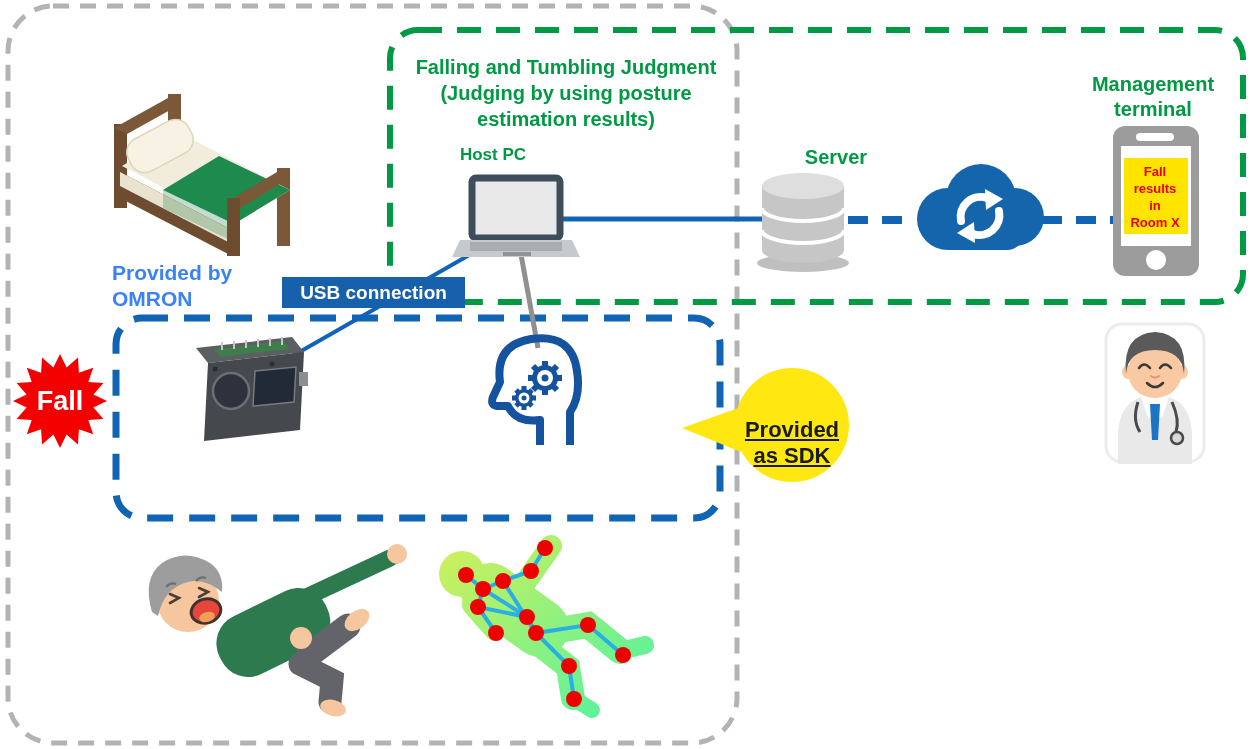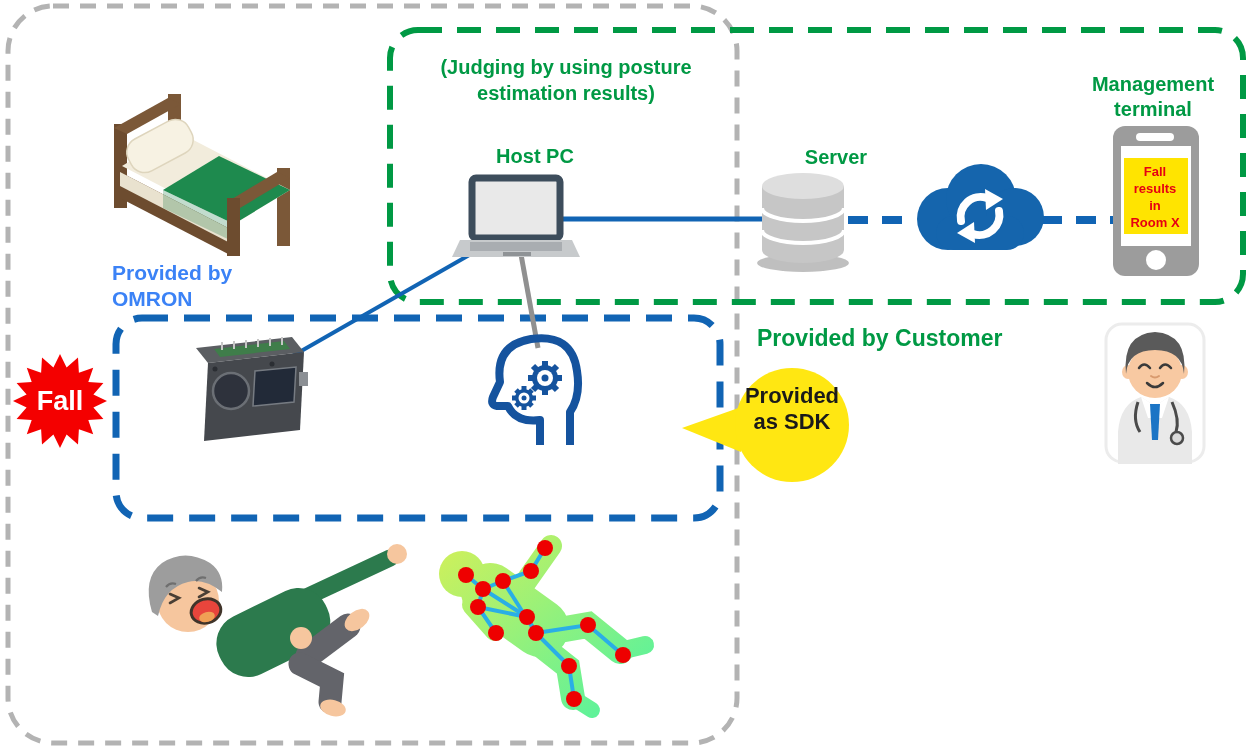--- a/index.html
+++ b/index.html
@@ -10,26 +10,26 @@
   .center{text-align:center;}
   .green{color:#009944;}
   .blue{color:#3b82f6;}
   .black{color:#1a1a1a;}
   .red{color:#e60012;}
   .line{display:block;}
   .usb-box{position:absolute;left:282px;top:277px;width:183px;height:31px;
            background:#1760ac;color:#fff;font-weight:700;font-size:19px;
            line-height:31px;text-align:center;z-index:2;}
   .title-block{left:393px;top:54px;width:346px;font-size:20px;line-height:26px;}
-  .hostpc{left:474px;top:145px;width:122px;font-size:20px;}
+  .hostpc{left:432px;top:145px;width:122px;font-size:17px;}
   .serverlbl{left:776px;top:146px;width:120px;font-size:20px;}
   .mgmt{left:1080px;top:72px;width:146px;font-size:20px;line-height:25px;}
   .omron{left:112px;top:260px;font-size:21px;line-height:26px;}
   .customer{left:757px;top:325px;font-size:23px;}
-  .sdk{left:734px;top:383px;width:116px;font-size:22px;line-height:26px;}
+  .sdk{left:734px;top:417px;width:116px;font-size:22px;line-height:26px;text-decoration:underline;}
   .fallburst{left:12px;top:386px;width:96px;font-size:27px;color:#fff;}
   .phone-alert{left:1123px;top:163px;width:64px;font-size:13px;line-height:17px;}
 </style>
 </head>
 <body>
 
 <div class="canvas">
 
   <svg class="layer" width="1252" height="749" viewBox="0 0 1252 749">
     <defs>
@@ -234,39 +234,40 @@
         <circle cx="536" cy="633" r="8"></circle>
           <circle cx="588" cy="625" r="8"></circle>
         <circle cx="623" cy="655" r="8"></circle>
           <circle cx="569" cy="666" r="8"></circle>
         <circle cx="574" cy="699" r="8"></circle>
       </g>
     </g>
   </svg>
 
   <p class="t green center title-block">
+    <span class="line">Falling and Tumbling Judgment</span>
     <span class="line">(Judging by using posture</span>
     <span class="line">estimation results)</span>
   </p>
 
   <p class="t green center hostpc">Host PC</p>
   <p class="t green center serverlbl">Server</p>
 
   <p class="t green center mgmt">
     <span class="line">Management</span>
     <span class="line">terminal</span>
   </p>
 
   <p class="t blue omron">
     <span class="line">Provided by</span>
     <span class="line">OMRON</span>
   </p>
 
-
-  <p class="t green customer">Provided by Customer</p>
+  <div class="usb-box">USB connection</div>
+
 
   <p class="t black center sdk">
     <span class="line">Provided</span>
     <span class="line">as SDK</span>
   </p>
 
   <p class="t center fallburst">Fall</p>
 
   <p class="t red center phone-alert">
     <span class="line">Fall</span>

